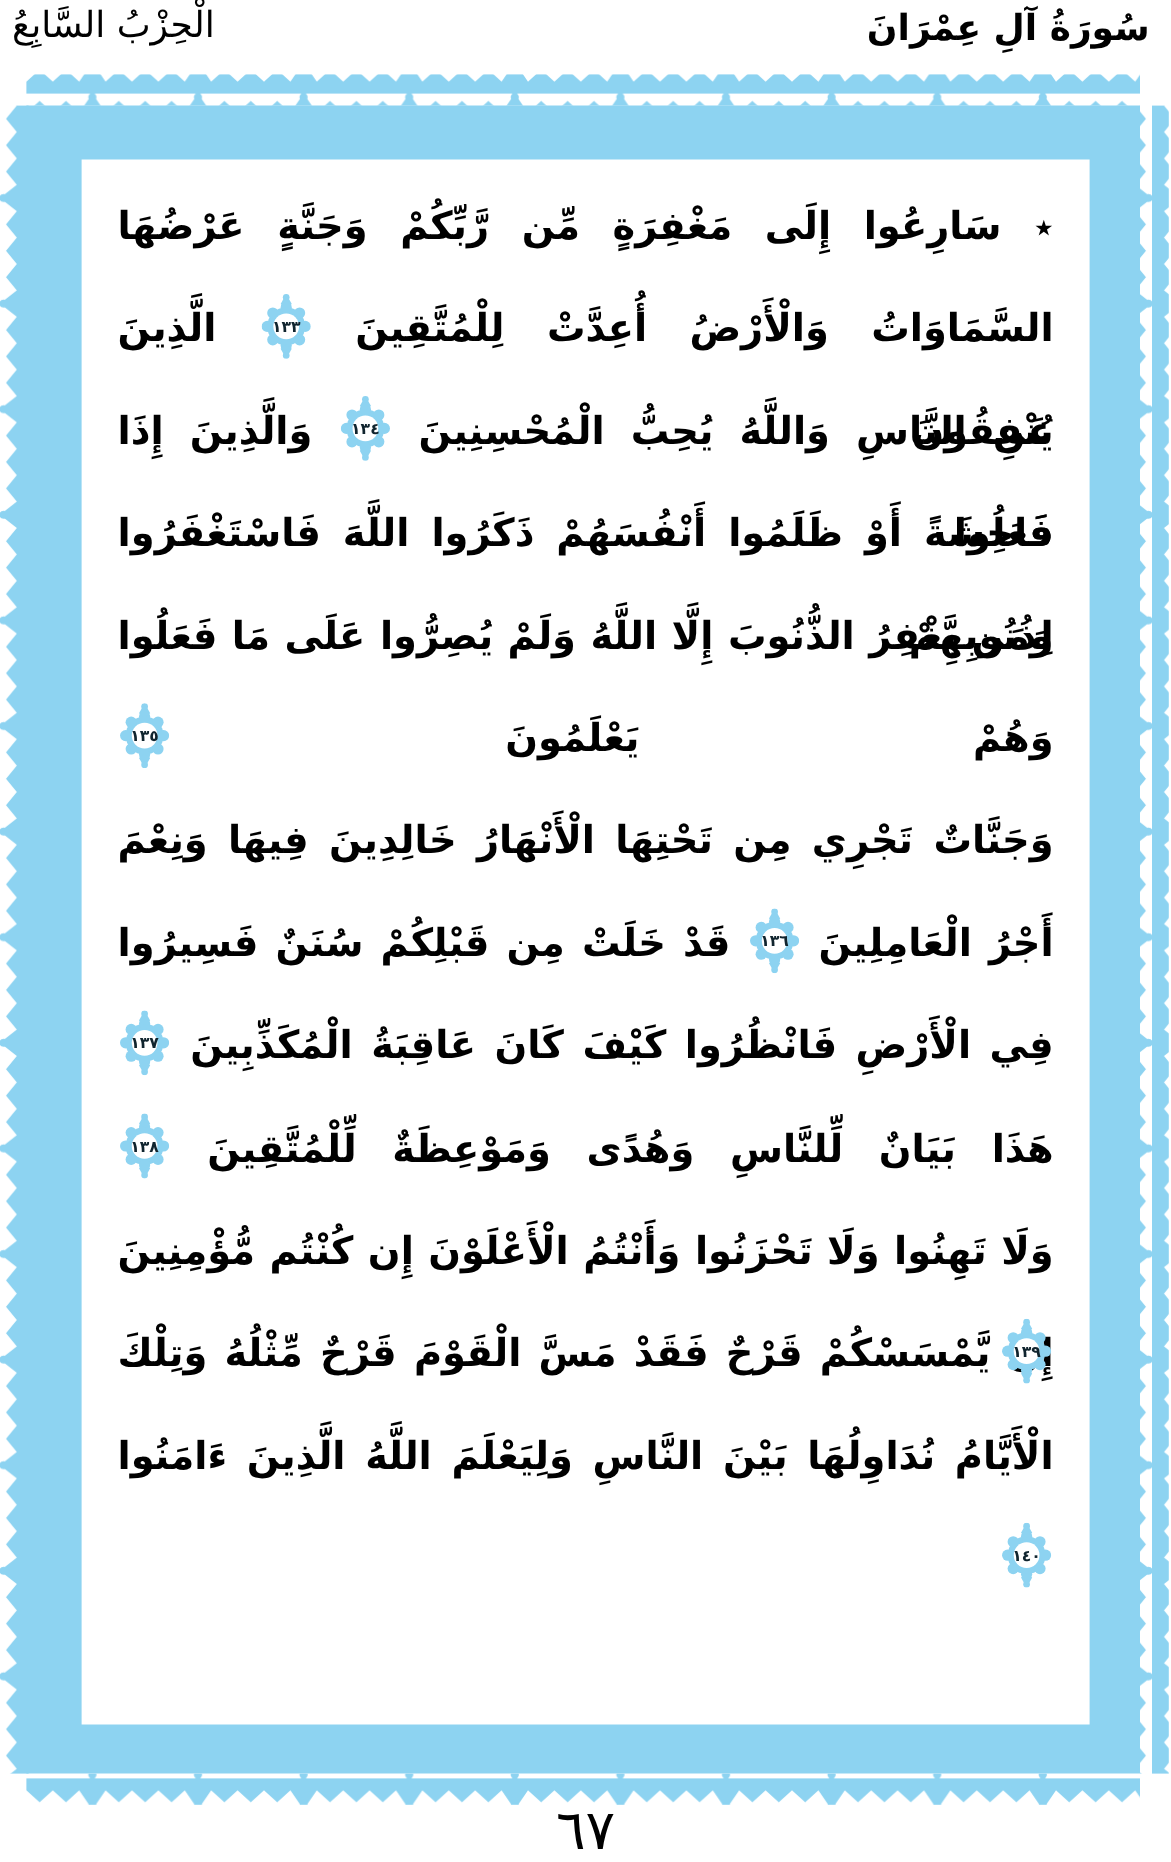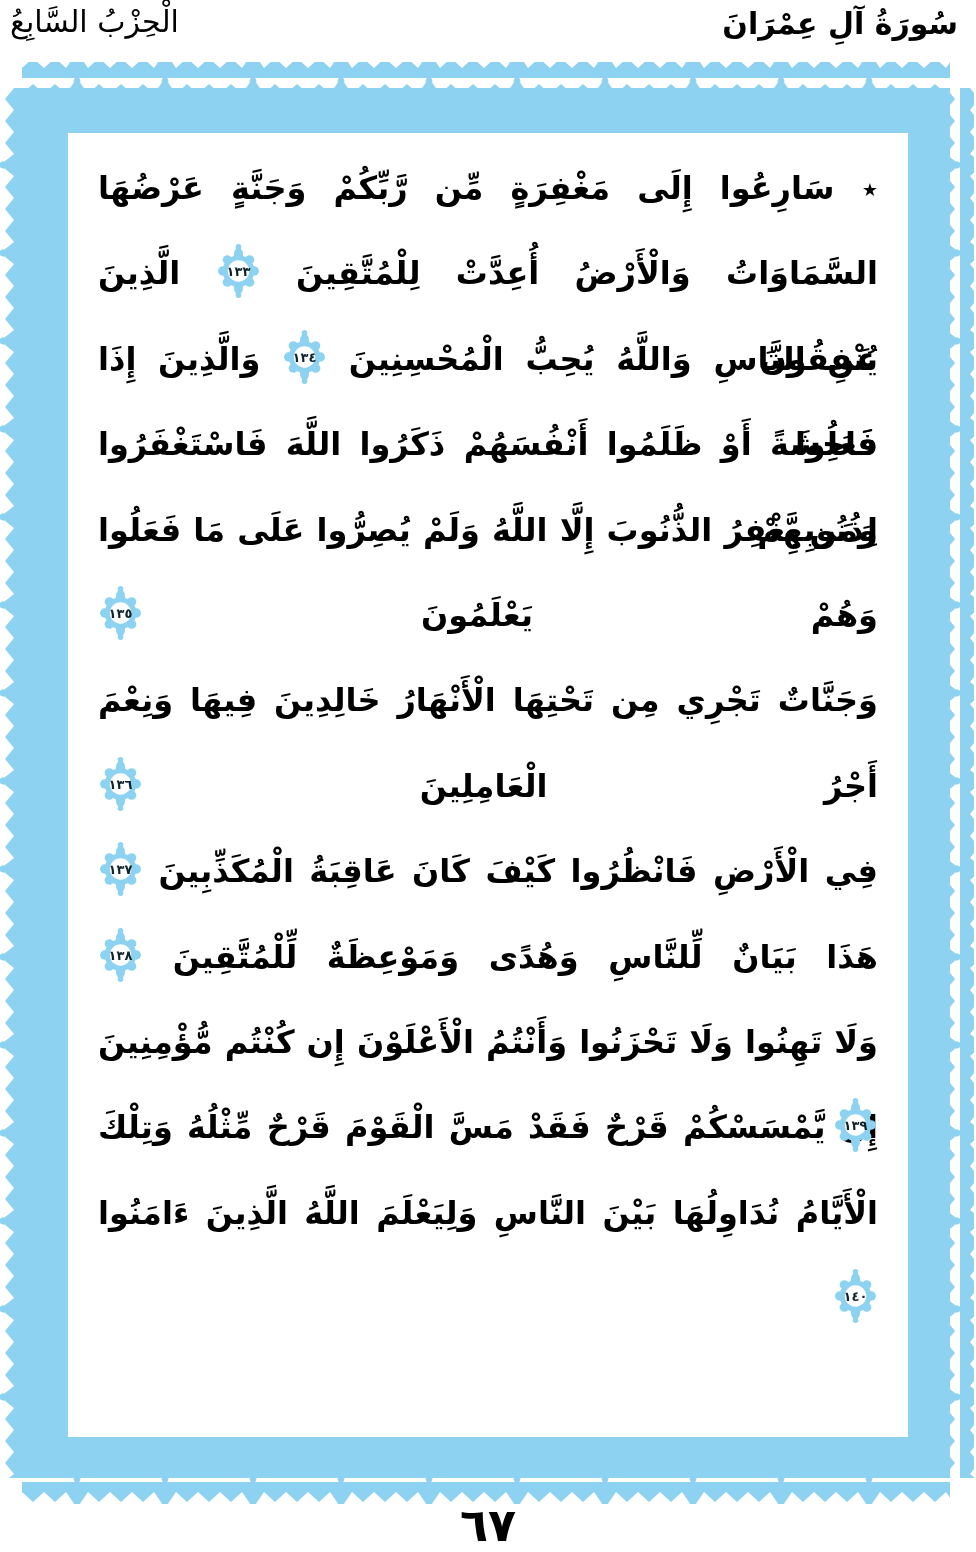--- a/index.html
+++ b/index.html
@@ -26,21 +26,21 @@
     font-size:32px;
     font-weight:700;
     overflow:visible;
   }
   .line:after{content:"";display:inline-block;width:100%;height:0;}
   .vm{display:inline-block;vertical-align:middle;line-height:0;margin:0 2px;position:relative;top:-4px;}
   .vm-num{font-family:"DejaVu Sans",sans-serif;font-size:14px;font-weight:700;fill:#10242e;}
   .star{font-size:30px;}
 
   
-  .pageno{position:absolute;left:0;right:0;top:1498px;text-align:center;font-size:46px;font-weight:700;direction:rtl;}
+  .pageno{position:absolute;left:0;right:0;top:1498px;text-align:center;font-size:46px;font-weight:400;direction:rtl;}
 </style>
 </head>
 <body style="color: rgb(0, 0, 0);">
 
 <div class="page">
 
   <svg class="frame" viewBox="0 0 976 1552" aria-hidden="true">
     <defs>
       <pattern id="pu" width="88" height="26" patternUnits="userSpaceOnUse">
         <path class="accent" d="M0,26 L0,16 L11,6 L22,16 L33,6 L44,16 L55,6 L66,16 L77,0 L88,16 L88,26 Z"></path>
@@ -146,21 +146,21 @@
               <circle cx="10" cy="17" r="5"></circle>
     <circle cx="22" cy="46" r="5"></circle>
               <circle cx="22" cy="12" r="5"></circle>
     <path d="M22,0 L27,9 L22,13 L17,9 Z"></path>
               <circle cx="22" cy="3" r="3"></circle>
     <path d="M22,58 L27,49 L22,45 L17,49 Z"></path>
               <circle cx="22" cy="55" r="3"></circle>
   </g>
   <circle cx="22" cy="29" r="11.5" fill="#ffffff"></circle>
   <text x="22" y="34" text-anchor="middle" class="vm-num">١٣٦</text>
-</svg></span> </div>
+</svg></span> <span>قَدْ خَلَتْ مِن قَبْلِكُمْ سُنَنٌ فَسِيرُوا</span></div>
       <div class="line"><span>فِي الْأَرْضِ فَانْظُرُوا كَيْفَ كَانَ عَاقِبَةُ الْمُكَذِّبِينَ</span> <span class="vm">
 <svg viewBox="0 0 44 58" width="41" height="54" aria-hidden="true">
   <g class="accent">
     <circle cx="22" cy="29" r="17"></circle>
     <circle cx="39" cy="29" r="5"></circle>
               <circle cx="5" cy="29" r="5"></circle>
     <circle cx="34" cy="41" r="5"></circle>
               <circle cx="10" cy="41" r="5"></circle>
     <circle cx="34" cy="17" r="5"></circle>
               <circle cx="10" cy="17" r="5"></circle>

